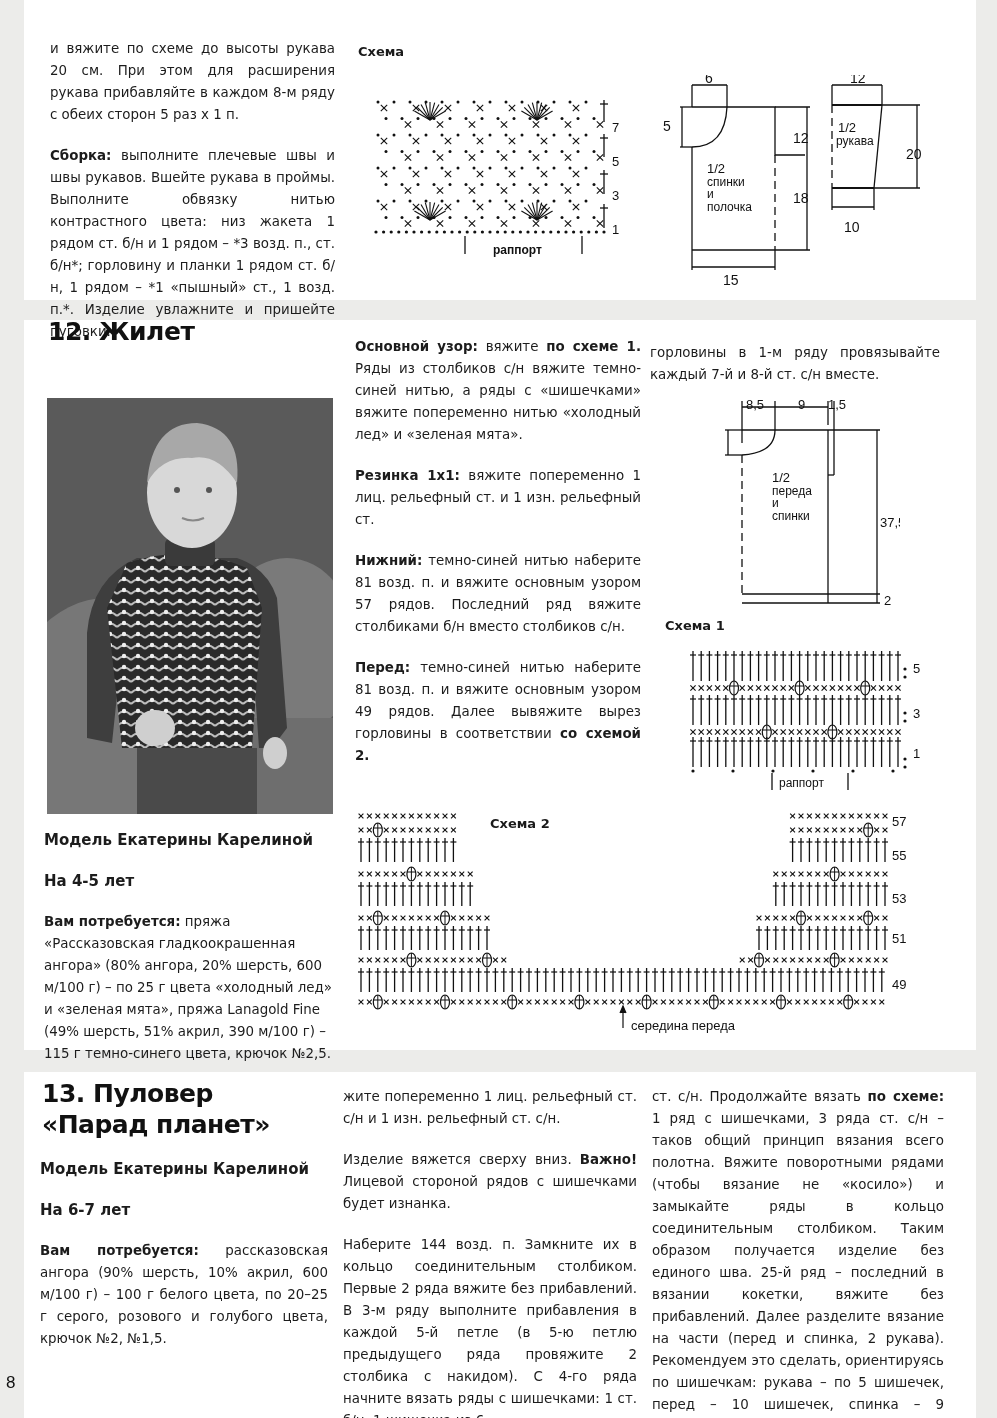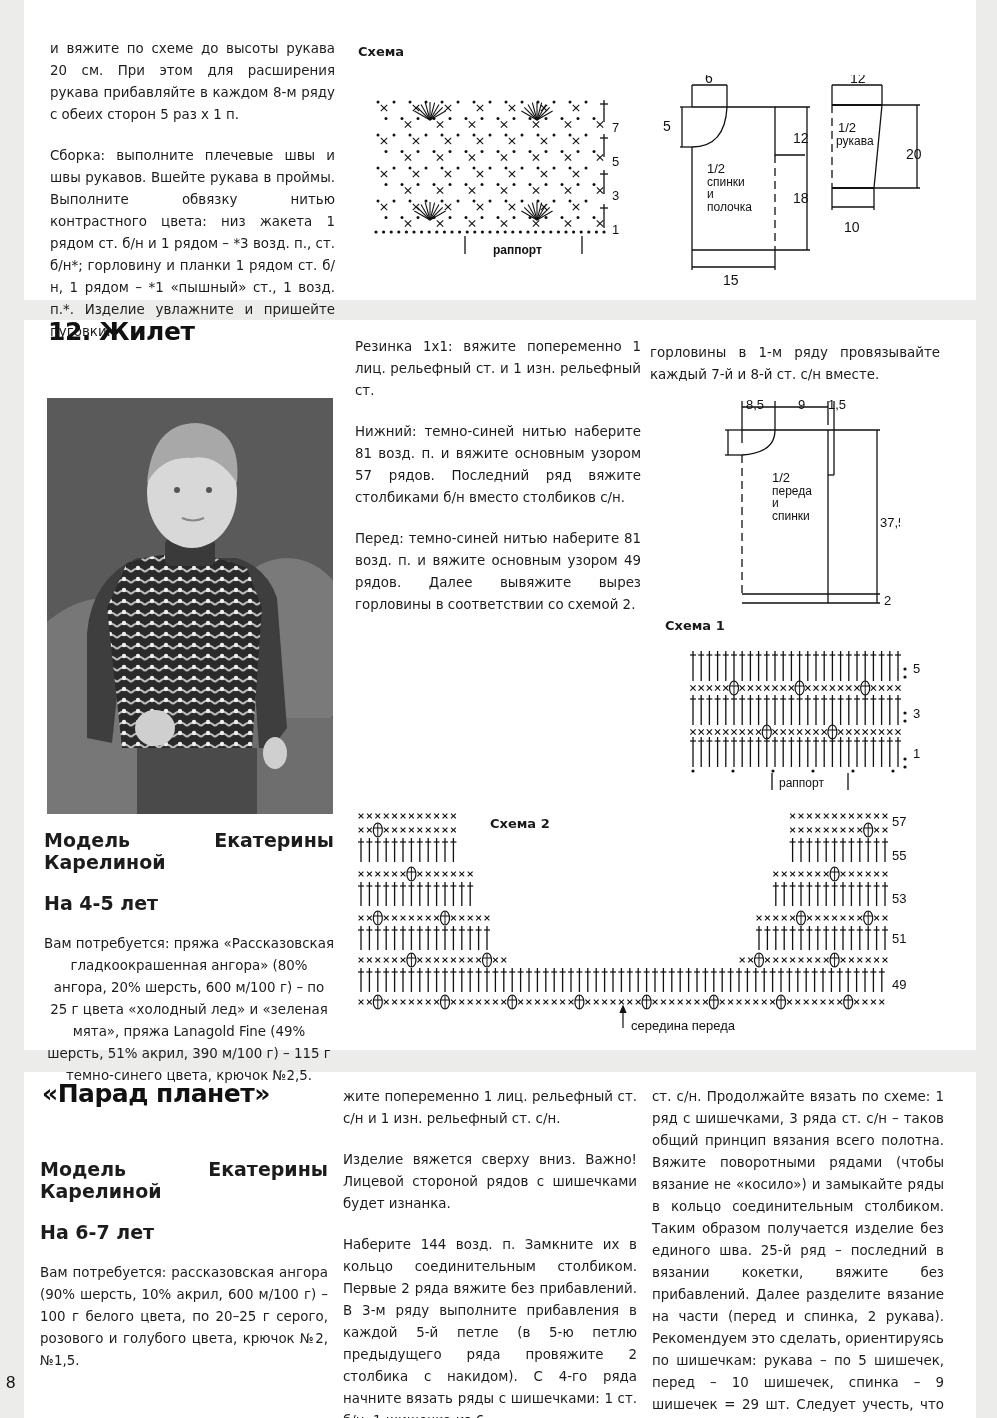--- a/index.html
+++ b/index.html
@@ -15,31 +15,31 @@
     background: #ffffff;
     left: 24px;
     width: 952px;
   }
   #panel-top { top: 0; height: 300px; }
   #panel-mid { top: 320px; height: 730px; }
   #panel-bot { top: 1072px; height: 346px; }
 
   .txt { position: absolute; font-size: 13.4px; line-height: 22px; color: #1c1c1c; }
   .txt p { margin-bottom: 19px; text-align: justify; }
-  .txt b { font-weight: normal; }
+  .txt b { font-weight: bold; }
   .title {
     position: absolute;
     font-family: "DejaVu Sans", sans-serif;
     font-weight: bold;
     font-size: 25px;
     line-height: 31px;
     color: #111;
     letter-spacing: -0.5px;
   }
-  .sub { font-weight: bold; font-size: 19px; }
+  .sub { font-weight: bold; font-size: 15px; }
   .schema-title { position: absolute; font-weight: bold; font-size: 13px; }
   svg text { font-family: "Liberation Sans", sans-serif; fill: #111; }
   .photo {
     position: absolute;
     left: 47px; top: 398px; width: 286px; height: 416px;
     background: radial-gradient(ellipse at 50% 20%, #7a7a7a 0%, #4e4e4e 45%, #3a3a3a 100%);
     overflow: hidden;
   }
   .page-num {
     position: absolute; left: 6px; top: 1373px;
@@ -459,24 +459,25 @@
     <path d="M135 120 Q146 125 157 120" stroke="#888" stroke-width="2" fill="none"></path>
     <ellipse cx="108" cy="330" rx="20" ry="18" fill="#cfcfcf"></ellipse>
     <ellipse cx="228" cy="355" rx="12" ry="16" fill="#cfcfcf"></ellipse>
     <rect x="90" y="350" width="120" height="66" fill="#4a4a4a"></rect>
   </svg>
 </div>
 
 <div class="txt" style="left:44px; top:829px; width:290px;">
   <p class="sub">Модель Екатерины Карелиной</p>
   <p class="sub">На 4-5 лет</p>
-  <p style="text-align:center"><b>Вам потребуется:</b><span> пряжа «Рассказовская гладкоокрашенная ангора» (80% ангора, 20% шерсть, 600 м/100 г) – по 25 г цвета «холодный лед» и «зеленая мята», пряжа Lanagold Fine (49% шерсть, 51% акрил, 390 м/100 г) – 115 г темно-синего цвета, крючок №2,5.</span></p>
+  <p style="text-align:left"><b>Вам потребуется:</b><span> пряжа «Рассказовская гладкоокрашенная ангора» (80% ангора, 20% шерсть, 600 м/100 г) – по 25 г цвета «холодный лед» и «зеленая мята», пряжа Lanagold Fine (49% шерсть, 51% акрил, 390 м/100 г) – 115 г темно-синего цвета, крючок №2,5.</span></p>
 </div>
 
 <div class="txt" style="left:355px; top:336px; width:286px;">
+  <p><b>Основной узор:</b><span> вяжите </span><b>по схеме 1.</b><span> Ряды из столбиков с/н вяжите темно-синей нитью, а ряды с «шишечками» вяжите попеременно нитью «холодный лед» и «зеленая мята».</span></p>
   <p><b>Резинка 1х1:</b><span> вяжите попеременно 1 лиц. рельефный ст. и 1 изн. рельефный ст.</span></p>
   <p><b>Нижний:</b><span> темно-синей нитью наберите 81 возд. п. и вяжите основным узором 57 рядов. Последний ряд вяжите столбиками б/н вместо столбиков с/н.</span></p>
   <p><b>Перед:</b><span> темно-синей нитью наберите 81 возд. п. и вяжите основным узором 49 рядов. Далее вывяжите вырез горловины в соответствии </span><b>со схемой 2.</b></p>
 </div>
 
 <div class="txt" style="left:650px; top:342px; width:290px;">
   <p>горловины в 1-м ряду провязывайте каждый 7-й и 8-й ст. с/н вместе.</p>
 </div>
 
 <svg style="position:absolute; left:720px; top:395px;" width="180" height="220">
@@ -1539,20 +1540,21 @@
   <text x="537" y="133" font-size="13">51</text>
   <text x="537" y="179" font-size="13">49</text>
   <g stroke="#111" stroke-width="1.2">
       <line x1="268" y1="198" x2="268" y2="218"></line>
       <path d="M265 203 L268 196 L271 203" fill="#111"></path>
     </g>
   <text x="276" y="220" font-size="13">середина переда</text>
 </svg>
 
 <div class="title" style="left:42px; top:1078px;">
+  <div>13. Пуловер</div>
   <div>«Парад планет»</div>
 </div>
 
 <div class="txt" style="left:40px; top:1158px; width:288px;">
   <p class="sub">Модель Екатерины Карелиной</p>
   <p class="sub">На 6-7 лет</p>
   <p><b>Вам потребуется:</b><span> рассказовская ангора (90% шерсть, 10% акрил, 600 м/100 г) – 100 г белого цвета, по 20–25 г серого, розового и голубого цвета, крючок №2, №1,5.</span></p>
 </div>
 
 <div class="txt" style="left:343px; top:1086px; width:294px;">

